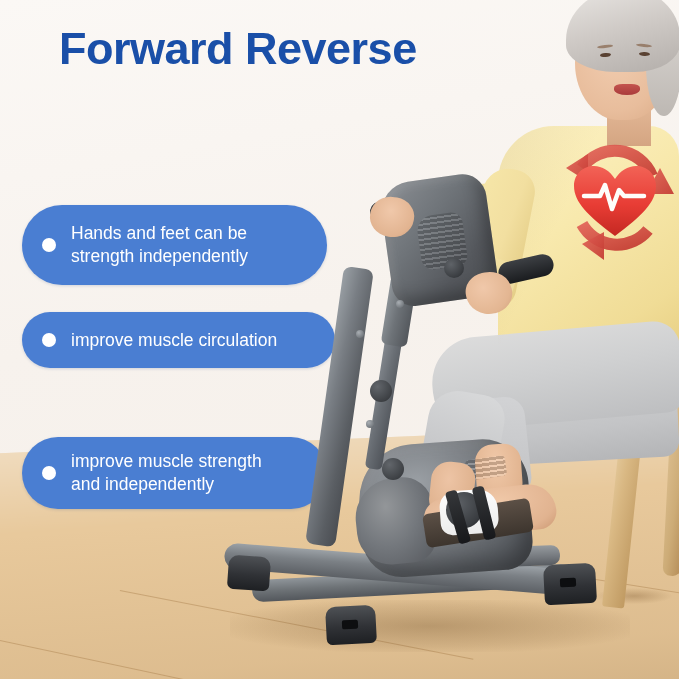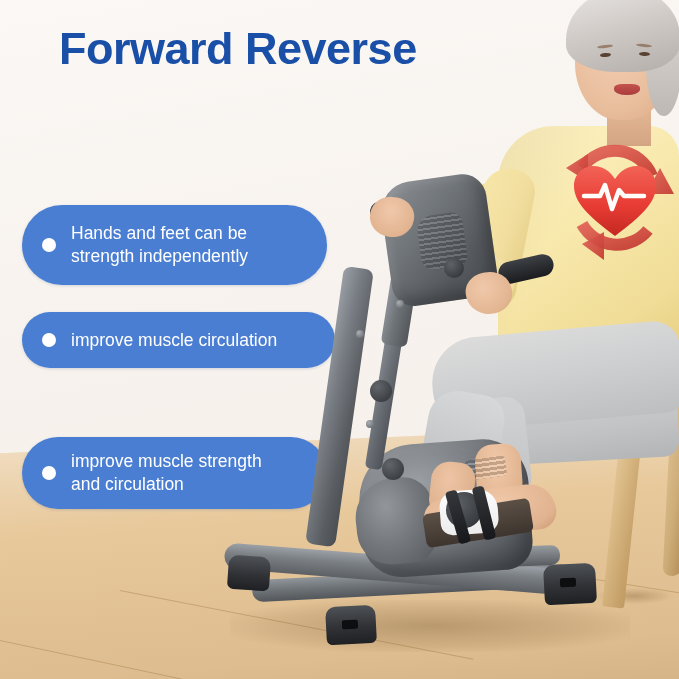--- a/index.html
+++ b/index.html
@@ -594,17 +594,17 @@
 
   <div class="pill" id="pill-1">
     <span class="pill-dot"></span>
     <span class="pill-text">improve muscle circulation</span>
   </div>
 
   <div class="pill" id="pill-2">
     <span class="pill-dot"></span>
     <span class="pill-text">
       <span>improve muscle strength</span><br>
-      <span>and circulation</span>
+      <span>and independently</span>
     </span>
   </div>
 
 </div>
 
 </body></html>

